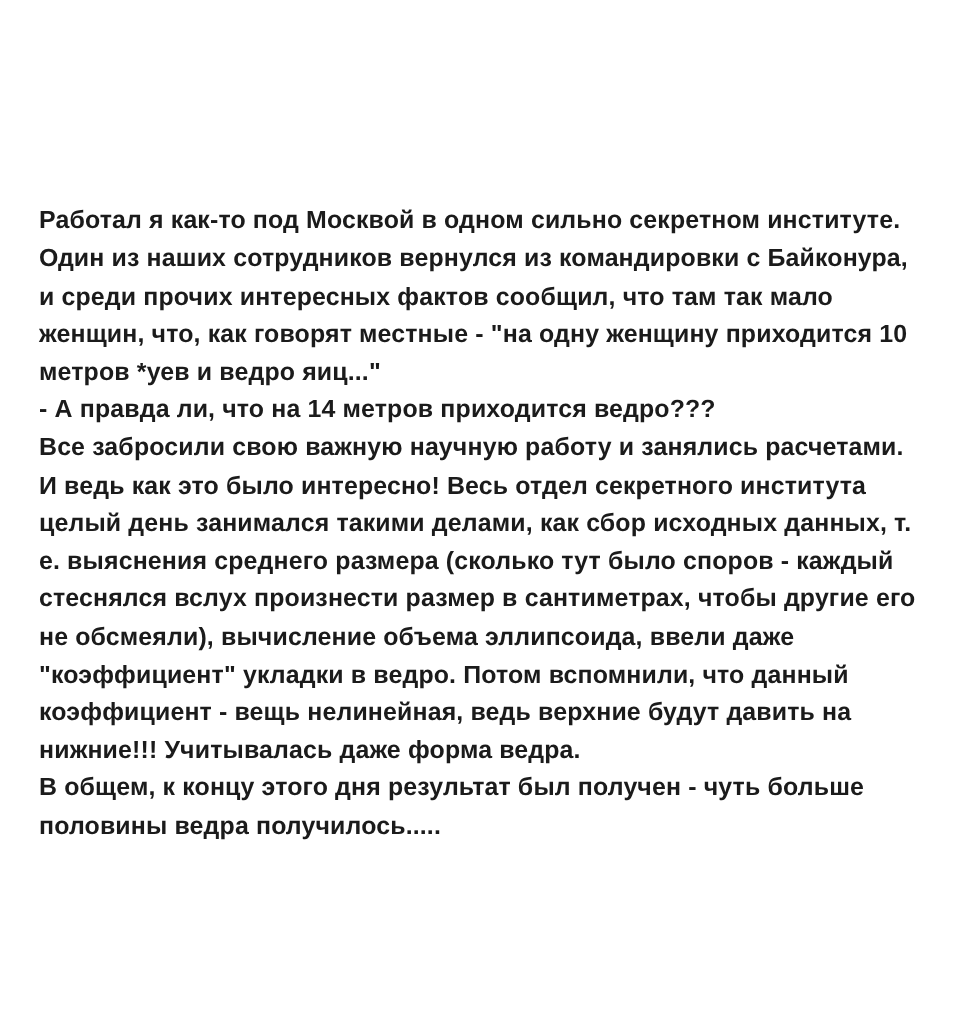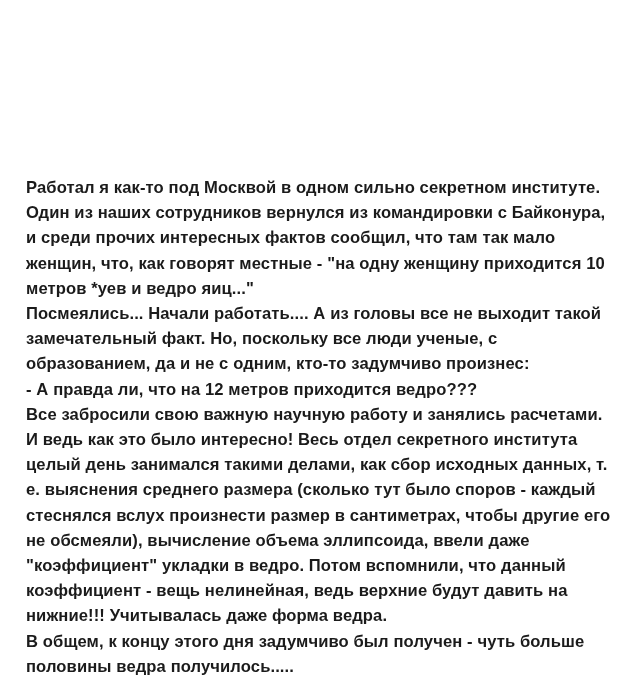--- a/index.html
+++ b/index.html
@@ -14,21 +14,21 @@
     font-family: "Liberation Sans", sans-serif;
   }
   .page {
     width: 640px;
     height: 689px;
     background: #ffffff;
     box-sizing: border-box;
     padding: 18px 22px 10px 26px;
     display: flex;
     flex-direction: column;
-    justify-content: flex-end;
+    justify-content: center;
     border-radius: 28px;
   }
   .story {
     color: #1b1b1b;
     font-size: 16.6px;
     line-height: 25.2px;
     letter-spacing: 0.1px;
     font-weight: 600;
     text-align: left;
   }
@@ -41,18 +41,17 @@
   .para + .para {
     margin-top: 0px;
   }
 </style>
 </head>
 <body>
 
 <div class="page">
   <div class="story">
     <p class="para">Работал я как-то под Москвой в одном сильно секретном институте. Один из наших сотрудников вернулся из командировки с Байконура, и среди прочих интересных фактов сообщил, что там так мало женщин, что, как говорят местные - "на одну женщину приходится 10 метров *уев и ведро яиц..."</p>
-    <p class="para">Посмеялись... Начали работать.... А из головы все не выходит такой замечательный факт. Но, поскольку все люди ученые, с образованием, да и не с одним, кто-то задумчиво произнес:</p>
-    <p class="para">- А правда ли, что на 12 метров приходится ведро???</p>
+    <p class="para">- А правда ли, что на 14 метров приходится ведро???</p>
     <p class="para">Все забросили свою важную научную работу и занялись расчетами. И ведь как это было интересно! Весь отдел секретного института целый день занимался такими делами, как сбор исходных данных, т. е. выяснения среднего размера (сколько тут было споров - каждый стеснялся вслух произнести размер в сантиметрах, чтобы другие его не обсмеяли), вычисление объема эллипсоида, ввели даже "коэффициент" укладки в ведро. Потом вспомнили, что данный коэффициент - вещь нелинейная, ведь верхние будут давить на нижние!!! Учитывалась даже форма ведра.</p>
-    <p class="para">В общем, к концу этого дня задумчиво был получен - чуть больше половины ведра получилось.....</p>
+    <p class="para">В общем, к концу этого дня результат был получен - чуть больше половины ведра получилось.....</p>
   </div>
 </div>
 
 </body></html>

